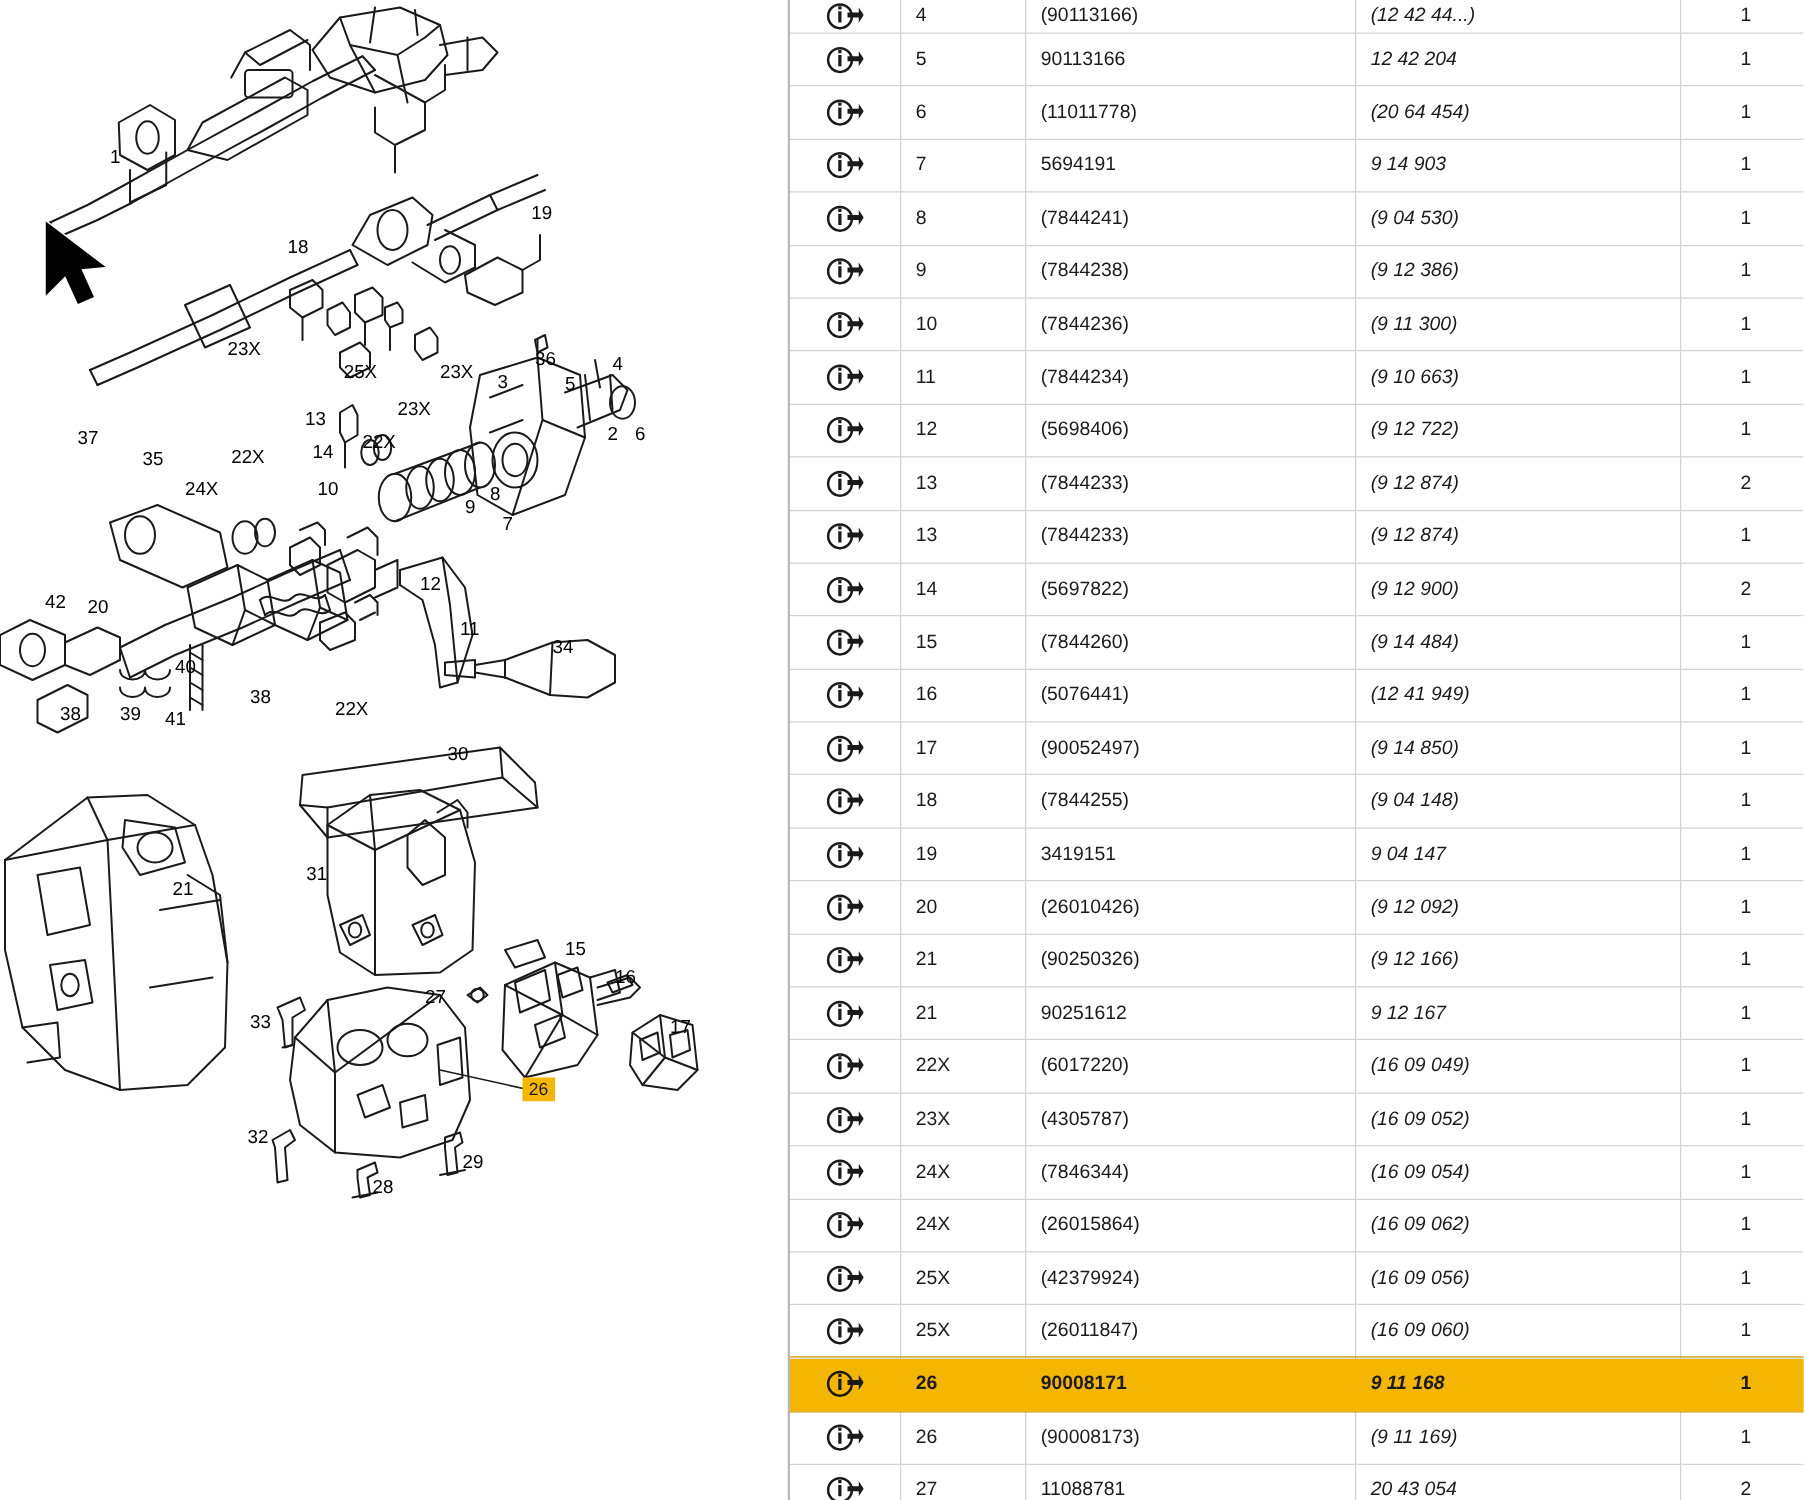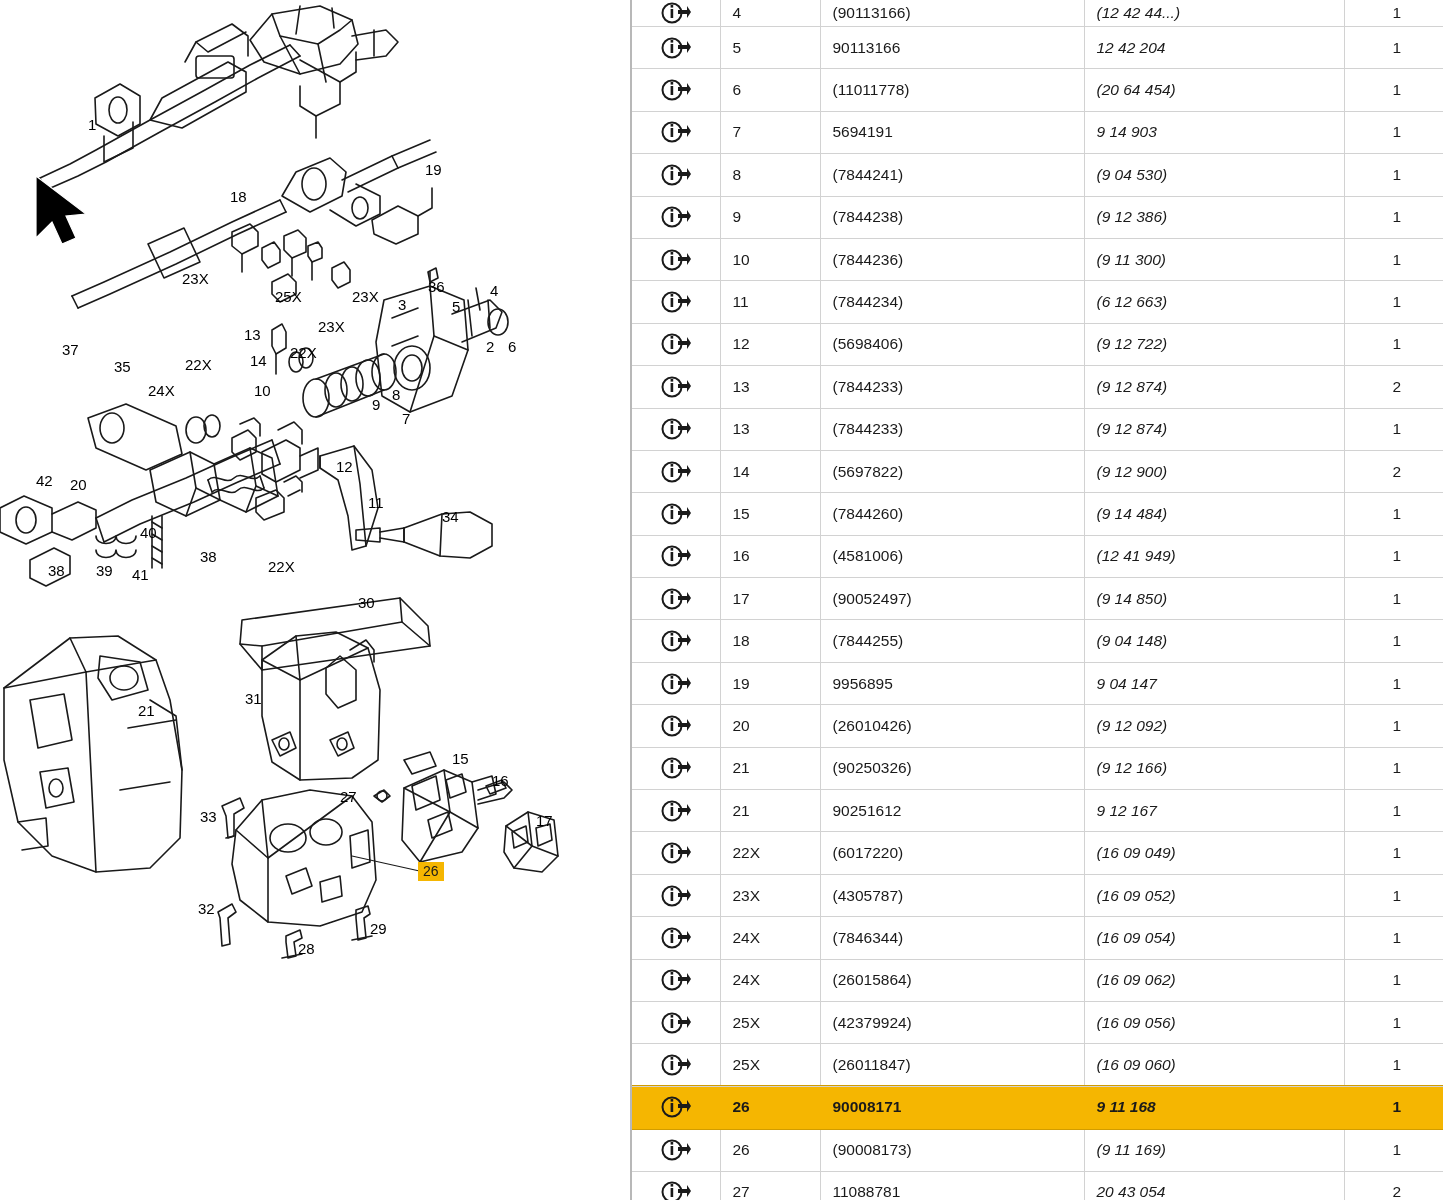--- a/index.html
+++ b/index.html
@@ -492,21 +492,21 @@
               <svg width="30" height="26" viewBox="0 0 30 26">
                   <circle cx="11" cy="13" r="9.5" fill="none" stroke="#1a1a1a" stroke-width="2"></circle>
                   <rect x="9.6" y="9" width="2.6" height="9" fill="#1a1a1a"></rect>
                   <rect x="9.6" y="5" width="2.6" height="2.6" fill="#1a1a1a"></rect>
                   <path d="M17 10 L26 10 L26 6 L30 12 L26 18 L26 14 L17 14 Z" fill="#1a1a1a"></path>
                 </svg>
             </span>
           </td>
           <td class="col-pos">11</td>
           <td class="col-part">(7844234)</td>
-          <td class="col-ref">(6 12 663)</td>
+          <td class="col-ref">(9 10 663)</td>
           <td class="col-qty">1</td>
         </tr>
 
         <tr>
           <td class="col-icon">
             <span class="info-icon">
               <svg width="30" height="26" viewBox="0 0 30 26">
                   <circle cx="11" cy="13" r="9.5" fill="none" stroke="#1a1a1a" stroke-width="2"></circle>
                   <rect x="9.6" y="9" width="2.6" height="9" fill="#1a1a1a"></rect>
                   <rect x="9.6" y="5" width="2.6" height="2.6" fill="#1a1a1a"></rect>
@@ -593,21 +593,21 @@
             <span class="info-icon">
               <svg width="30" height="26" viewBox="0 0 30 26">
                   <circle cx="11" cy="13" r="9.5" fill="none" stroke="#1a1a1a" stroke-width="2"></circle>
                   <rect x="9.6" y="9" width="2.6" height="9" fill="#1a1a1a"></rect>
                   <rect x="9.6" y="5" width="2.6" height="2.6" fill="#1a1a1a"></rect>
                   <path d="M17 10 L26 10 L26 6 L30 12 L26 18 L26 14 L17 14 Z" fill="#1a1a1a"></path>
                 </svg>
             </span>
           </td>
           <td class="col-pos">16</td>
-          <td class="col-part">(4581006)</td>
+          <td class="col-part">(5076441)</td>
           <td class="col-ref">(12 41 949)</td>
           <td class="col-qty">1</td>
         </tr>
 
         <tr>
           <td class="col-icon">
             <span class="info-icon">
               <svg width="30" height="26" viewBox="0 0 30 26">
                   <circle cx="11" cy="13" r="9.5" fill="none" stroke="#1a1a1a" stroke-width="2"></circle>
                   <rect x="9.6" y="9" width="2.6" height="9" fill="#1a1a1a"></rect>
@@ -644,21 +644,21 @@
             <span class="info-icon">
               <svg width="30" height="26" viewBox="0 0 30 26">
                   <circle cx="11" cy="13" r="9.5" fill="none" stroke="#1a1a1a" stroke-width="2"></circle>
                   <rect x="9.6" y="9" width="2.6" height="9" fill="#1a1a1a"></rect>
                   <rect x="9.6" y="5" width="2.6" height="2.6" fill="#1a1a1a"></rect>
                   <path d="M17 10 L26 10 L26 6 L30 12 L26 18 L26 14 L17 14 Z" fill="#1a1a1a"></path>
                 </svg>
             </span>
           </td>
           <td class="col-pos">19</td>
-          <td class="col-part">9956895</td>
+          <td class="col-part">3419151</td>
           <td class="col-ref">9 04 147</td>
           <td class="col-qty">1</td>
         </tr>
 
         <tr>
           <td class="col-icon">
             <span class="info-icon">
               <svg width="30" height="26" viewBox="0 0 30 26">
                   <circle cx="11" cy="13" r="9.5" fill="none" stroke="#1a1a1a" stroke-width="2"></circle>
                   <rect x="9.6" y="9" width="2.6" height="9" fill="#1a1a1a"></rect>

